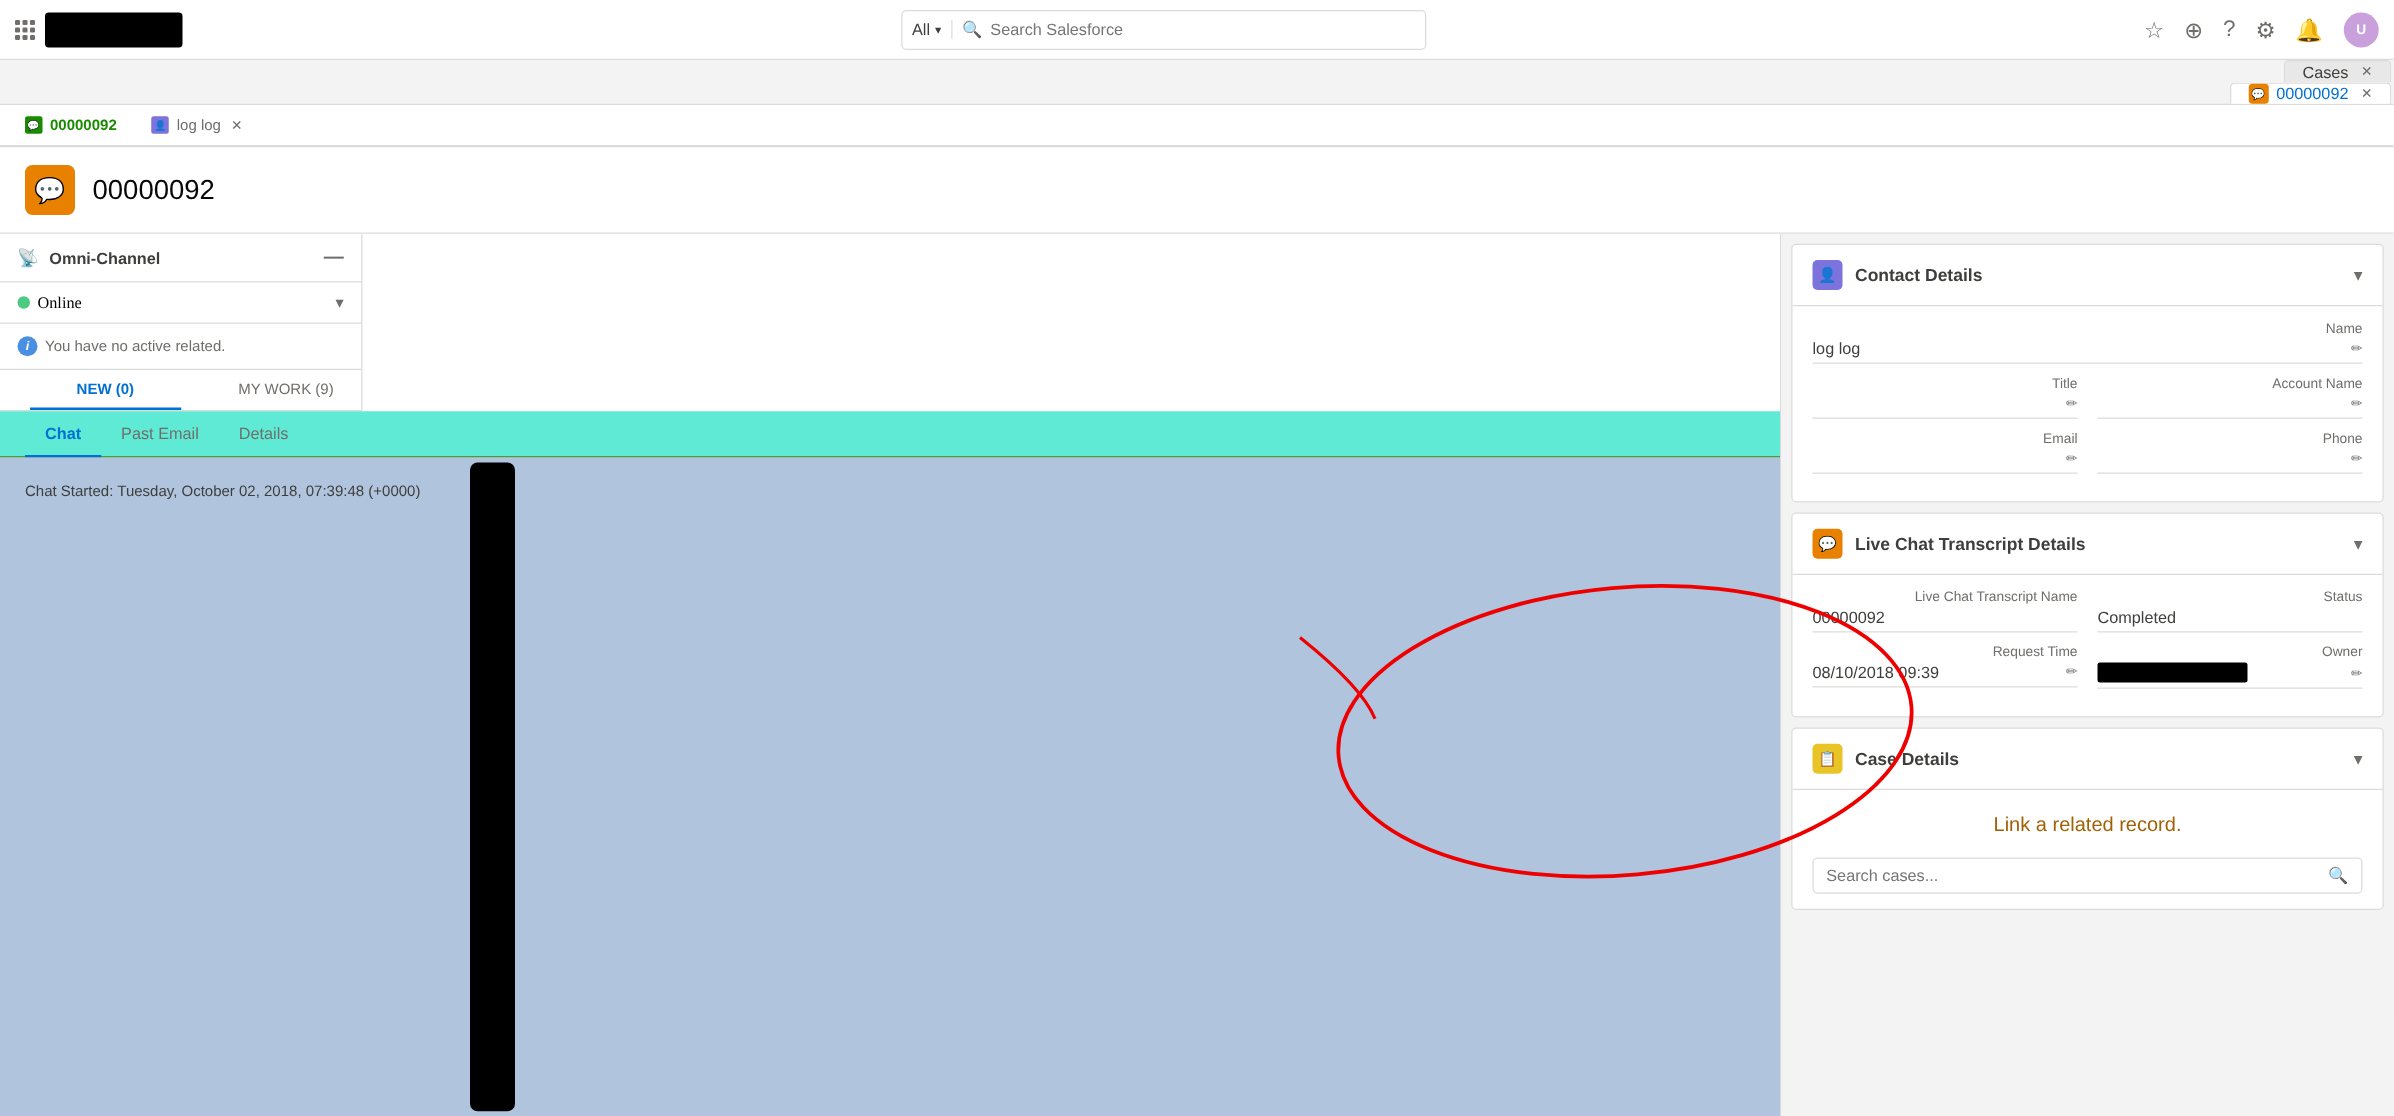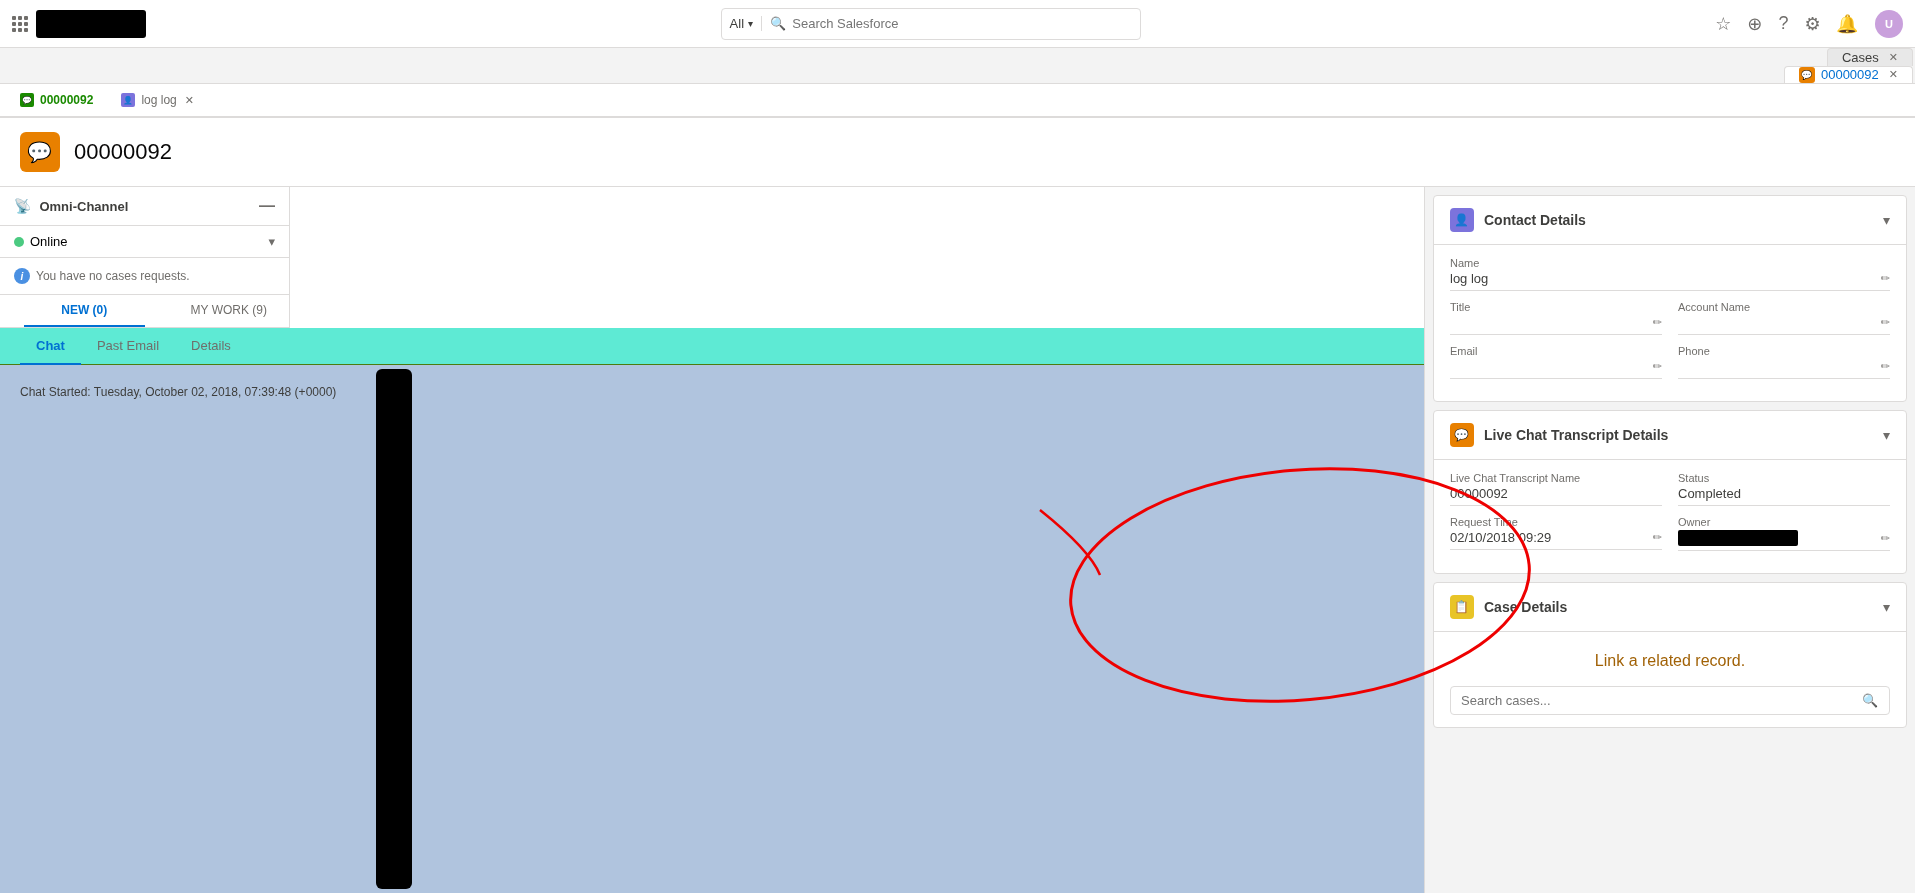--- a/index.html
+++ b/index.html
@@ -277,20 +277,21 @@
       font-weight: 600;
       color: #3e3e3c;
     }
     .omni-minimize { cursor: pointer; color: #706e6b; font-size: 16px; }
     .omni-status-row {
       display: flex;
       align-items: center;
       justify-content: space-between;
       padding: 8px 14px;
       border-bottom: 1px solid #dddbda;
+      font-family: Liberation Serif, serif;
     }
     .status-dot {
       width: 10px; height: 10px;
       border-radius: 50%;
       background: #4bca81;
       display: inline-block;
       margin-right: 6px;
     }
     .omni-no-requests {
       padding: 10px 14px;
@@ -377,20 +378,21 @@
       gap: 16px;
       margin-bottom: 10px;
     }
     .field-group {
       flex: 1;
     }
     .field-label {
       font-size: 11px;
       color: #706e6b;
       margin-bottom: 2px;
+      text-align: right;
     }
     .field-value {
       font-size: 13px;
       color: #3e3e3c;
       border-bottom: 1px solid #dddbda;
       padding-bottom: 4px;
       min-height: 20px;
       display: flex;
       align-items: center;
       justify-content: space-between;
@@ -522,21 +524,21 @@
         <div class="omni-status-row">
           <div style="display:flex;align-items:center;">
             <span class="status-dot"></span>
             <span>Online</span>
           </div>
           <span style="color:#706e6b;cursor:pointer;">▾</span>
         </div>
 
         <div class="omni-no-requests">
           <div class="info-icon">i</div>
-          <span>You have no cases requests.</span>
+          <span>You have no active related.</span>
         </div>
 
         <div class="omni-tabs">
           <div class="omni-tab active">NEW (0)</div>
           <div class="omni-tab">MY WORK (9)</div>
         </div>
       </div>
 
       <div class="chat-tabs">
         <div class="chat-tab active">Chat</div>
@@ -627,21 +629,21 @@
               <div class="field-label">Status</div>
               <div class="field-value">
                 <span>Completed</span>
               </div>
             </div>
           </div>
           <div class="field-row">
             <div class="field-group">
               <div class="field-label">Request Time</div>
               <div class="field-value">
-                <span>02/10/2018 09:29</span>
+                <span>08/10/2018 09:39</span>
                 <span class="field-edit-icon">✏</span>
               </div>
             </div>
             <div class="field-group">
               <div class="field-label">Owner</div>
               <div class="field-value">
                 <span style="background:#000;color:#000;border-radius:2px;display:inline-block;width:120px;height:16px;"></span>
                 <span class="field-edit-icon">✏</span>
               </div>
             </div>

